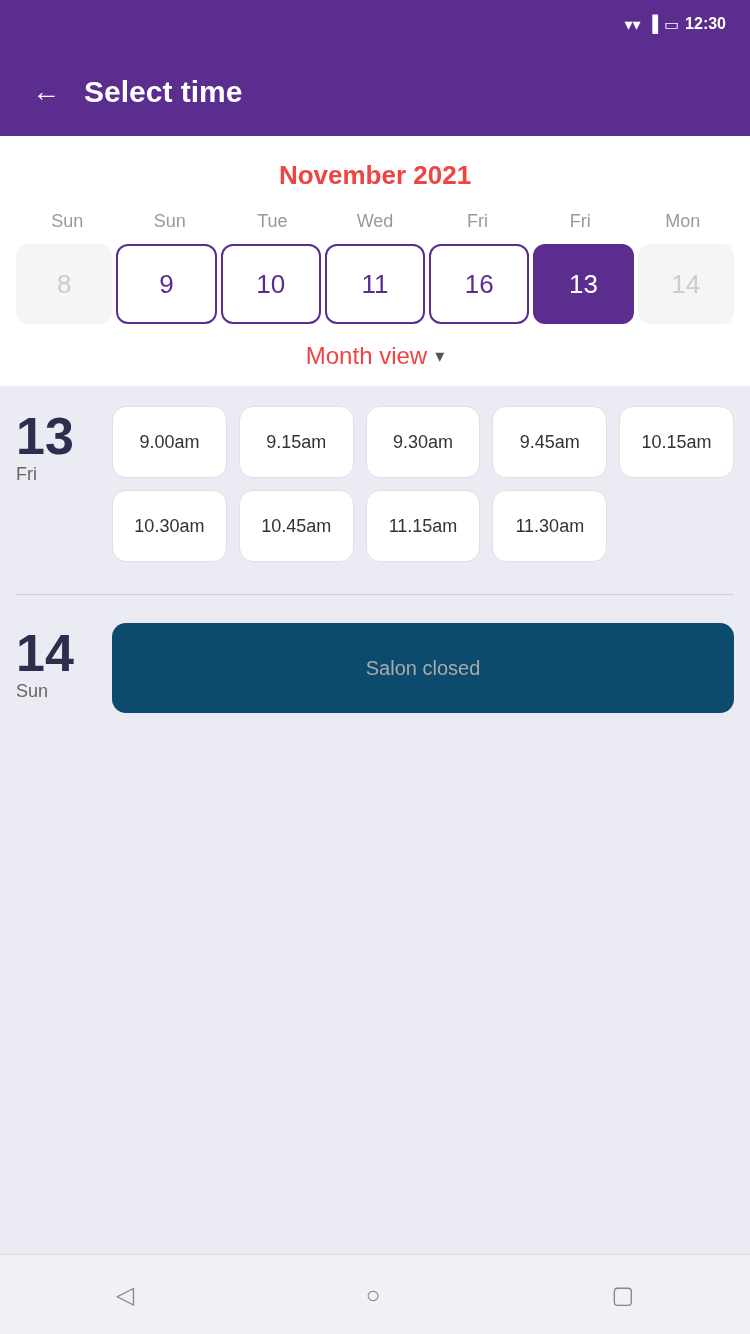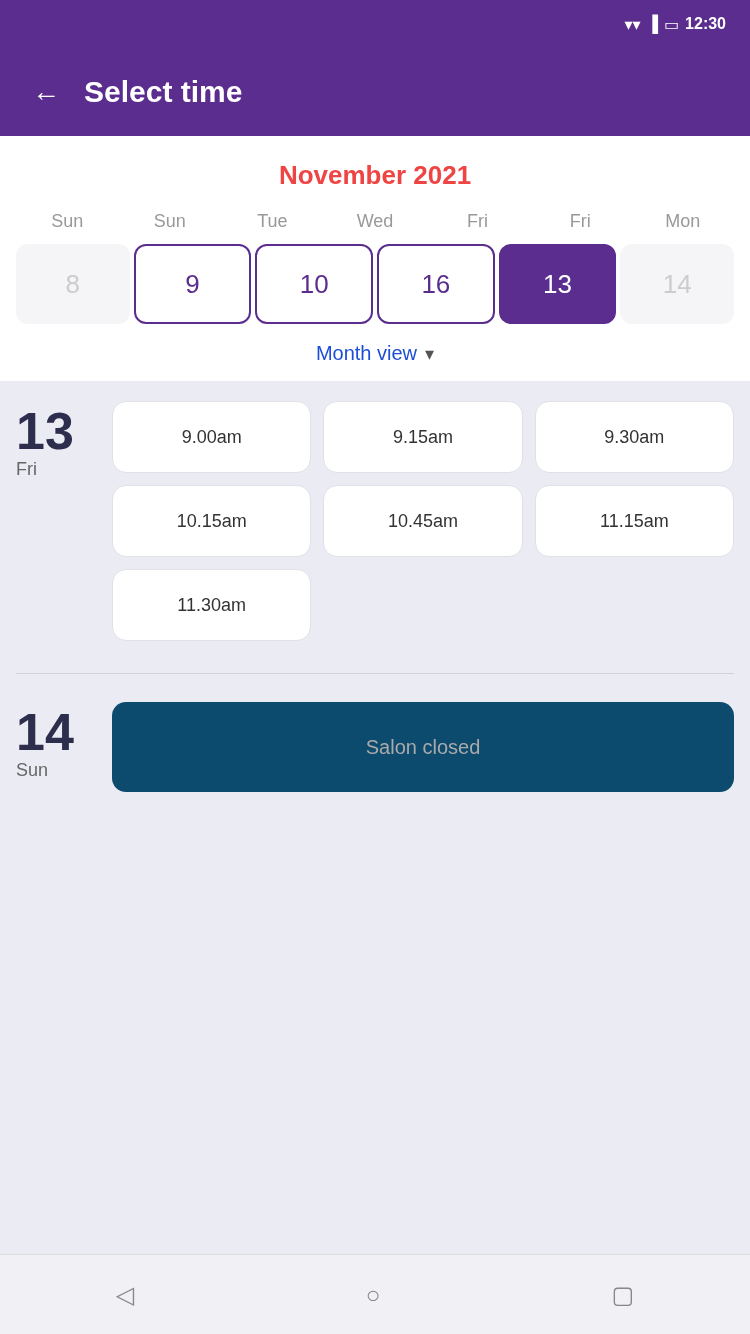--- a/index.html
+++ b/index.html
@@ -115,22 +115,22 @@
 
     .month-view-toggle {
       display: flex;
       align-items: center;
       justify-content: center;
       gap: 8px;
       margin-top: 18px;
       cursor: pointer;
     }
     .month-view-label {
-      font-size: 20px;
-      color: #1d4ed8;
+      font-size: 24px;
+      color: #ef4444;
     }
     .chevron-down {
       font-size: 18px;
       color: #555;
     }
 
     
     .slots-section {
       background: #ebebf3;
       padding: 20px 16px;
@@ -157,21 +157,21 @@
       line-height: 1;
     }
     .day-name {
       font-size: 18px;
       color: #666;
       margin-top: 2px;
     }
     .time-grid {
       flex: 1;
       display: grid;
-      grid-template-columns: repeat(3, 1fr);
+      grid-template-columns: repeat(5, 1fr);
       gap: 12px;
     }
     .time-slot {
       background: white;
       border-radius: 14px;
       height: 72px;
       display: flex;
       align-items: center;
       justify-content: center;
       font-size: 18px;
@@ -240,20 +240,21 @@
     <span class="weekday">Wed</span>
     <span class="weekday">Fri</span>
     <span class="weekday">Fri</span>
     <span class="weekday">Mon</span>
   </div>
 
   <div class="week-dates">
     <div class="date-cell inactive">8</div>
     <div class="date-cell active">9</div>
     <div class="date-cell active">10</div>
+    <div class="date-cell active">11</div>
     <div class="date-cell active">16</div>
     <div class="date-cell selected">13</div>
     <div class="date-cell inactive">14</div>
   </div>
 
   <div class="month-view-toggle">
     <span class="month-view-label">Month view</span>
     <span class="chevron-down">▾</span>
   </div>
 </div>
@@ -262,21 +263,23 @@
 
   <div class="day-block">
     <div class="day-label">
       <span class="day-number">13</span>
       <span class="day-name">Fri</span>
     </div>
     <div class="time-grid">
       <div class="time-slot">9.00am</div>
       <div class="time-slot">9.15am</div>
       <div class="time-slot">9.30am</div>
+      <div class="time-slot">9.45am</div>
       <div class="time-slot">10.15am</div>
+      <div class="time-slot">10.30am</div>
       <div class="time-slot">10.45am</div>
       <div class="time-slot">11.15am</div>
       <div class="time-slot">11.30am</div>
     </div>
   </div>
 
   <div class="divider"></div>
 
   <div class="day-block">
     <div class="day-label">

